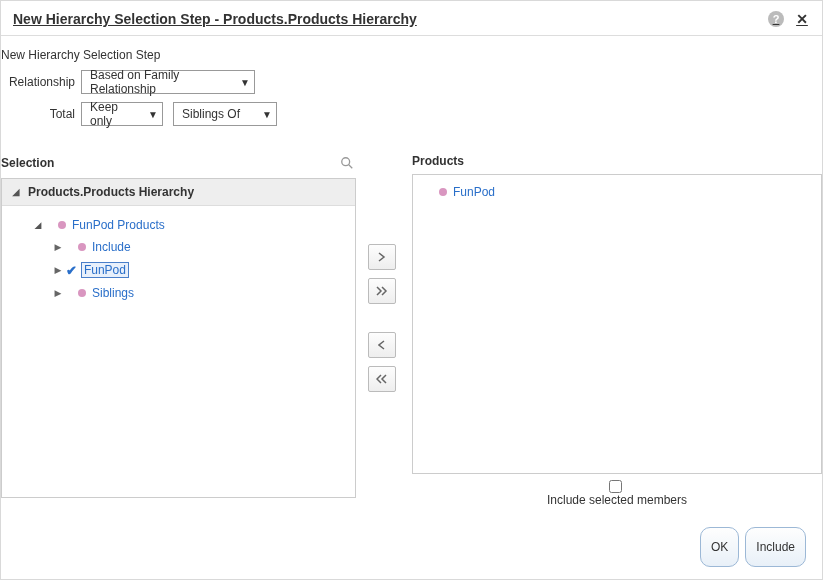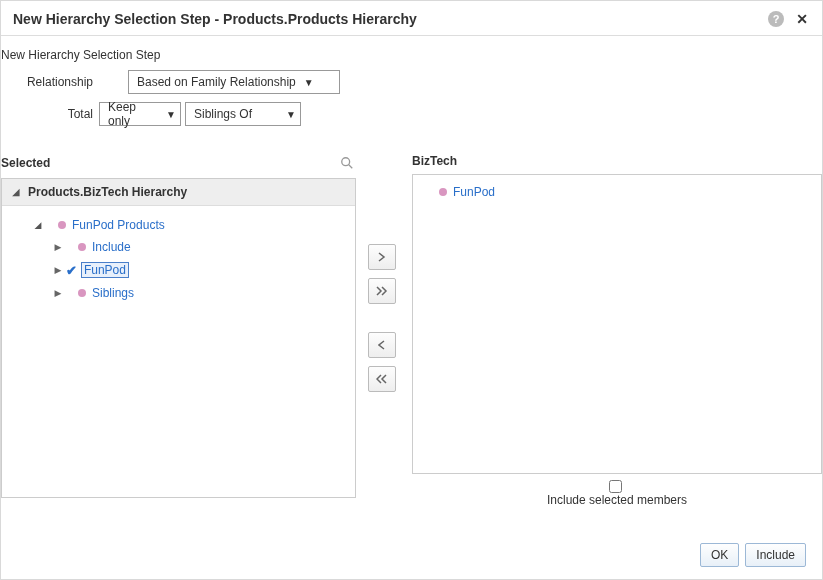--- a/index.html
+++ b/index.html
@@ -20,20 +20,21 @@
       width: 100%;
       height: 100%;
       display: flex;
       flex-direction: column;
       border: 1px solid #d9d9d9;
     }
     .title-bar {
       display: flex;
       align-items: center;
       padding: 10px 12px 8px 12px;
+      text-decoration: underline;
     }
     .title-text {
       flex: 1;
       font-weight: bold;
       font-size: 14px;
       color: #333;
     }
     .help-icon {
       width: 16px;
       height: 16px;
@@ -79,39 +80,38 @@
       display: flex;
       align-items: center;
       margin-bottom: 8px;
     }
     .form-label {
       width: 80px;
       text-align: right;
       padding-right: 6px;
       font-size: 12px;
       color: #333;
-      margin-left: 18px;
     }
     .select-box {
       border: 1px solid #999;
       background: #fff;
       height: 24px;
       display: flex;
       align-items: center;
       padding: 0 4px 0 8px;
       cursor: pointer;
       font-size: 12px;
     }
     .select-arrow {
       margin-left: 8px;
       font-size: 10px;
     }
     .select-row2 {
       display: flex;
-      gap: 4px;
+      gap: 10px;
     }
     .panels-row {
       display: flex;
       margin-top: 20px;
       gap: 12px;
       align-items: flex-start;
     }
     .panel-left, .panel-right {
       display: flex;
       flex-direction: column;
@@ -241,24 +241,24 @@
     }
     .footer {
       display: flex;
       justify-content: flex-end;
       gap: 6px;
       padding: 12px 16px;
     }
     .btn {
       border: 1px solid #9cb8d6;
       background: linear-gradient(#fefefe, #e8f0f8);
-      padding: 4px 10px;
-      font-size: 12px;
-      cursor: pointer;
-      border-radius: 2px;
+      padding: 12px 10px;
+      font-size: 12px;
+      cursor: pointer;
+      border-radius: 10px;
       color: #333;
     }
   </style>
 </head>
 <body>
 
 <div class="dialog">
 
   <div class="title-bar">
     <div class="title-text">New Hierarchy Selection Step - Products.Products Hierarchy</div>
@@ -267,56 +267,56 @@
   </div>
 
   <div class="separator"></div>
 
   <div class="body">
 
     <div class="subtitle">New Hierarchy Selection Step</div>
 
     <div class="form-row">
       <div class="form-label">Relationship</div>
-      <div class="select-box" style="width:212px;margin-left:29px;">
+      <div class="select-box" style="width:174px;">
         <span>Based on Family Relationship</span>
         <span class="select-arrow">▼</span>
       </div>
     </div>
 
     <div class="form-row">
       <div class="form-label">Total</div>
       <div class="select-row2">
         <div class="select-box" style="width:82px;">
           <span style="flex:1;">Keep only</span>
           <span class="select-arrow">▼</span>
         </div>
-        <div class="select-box" style="width:116px;">
+        <div class="select-box" style="width:104px;">
           <span style="flex:1;">Siblings Of</span>
           <span class="select-arrow">▼</span>
         </div>
       </div>
     </div>
 
     <div class="panels-row">
 
       <div class="panel-left">
         <div class="panel-header">
-          <div class="panel-title">Selected</div>
+          <div class="panel-title">Selection</div>
           <div class="search-icon-wrap">
             <svg width="14" height="14" viewBox="0 0 16 16">
                 <circle cx="6.5" cy="6.5" r="4.5" fill="none" stroke="#999" stroke-width="1.5"></circle>
                 <line x1="10" y1="10" x2="14" y2="14" stroke="#999" stroke-width="1.5"></line>
               </svg>
           </div>
         </div>
         <div class="tree-box">
           <div class="tree-header">
             <span class="tree-toggle" style="margin-right:6px;color:#555;">◢</span>
-            <span>Products.BizTech Hierarchy</span>
+            <span>Products.Products Hierarchy</span>
           </div>
           <div class="tree-body">
 
             <div class="tree-row indent-1">
               <span class="tree-toggle" style="color:#555;">◢</span>
               <span style="width:8px;"></span>
               <span class="tree-bullet"></span>
               <span class="tree-label">FunPod Products</span>
             </div>
 
@@ -363,21 +363,21 @@
         </div>
         <div class="shuttle-btn">
           <svg width="12" height="10" viewBox="0 0 12 10">
               <path d="M10 1 L6 5 L10 9 M5 1 L1 5 L5 9" fill="none" stroke="#666" stroke-width="1.5"></path>
             </svg>
         </div>
       </div>
 
       <div class="panel-right">
         <div class="panel-header">
-          <div class="panel-title">BizTech</div>
+          <div class="panel-title">Products</div>
         </div>
         <div class="selected-box">
           <div class="selected-item">
             <span class="tree-bullet"></span>
             <span class="tree-label">FunPod</span>
           </div>
         </div>
         <div class="checkbox-row">
           <input type="checkbox" style="">
           <span>Include selected members</span>

